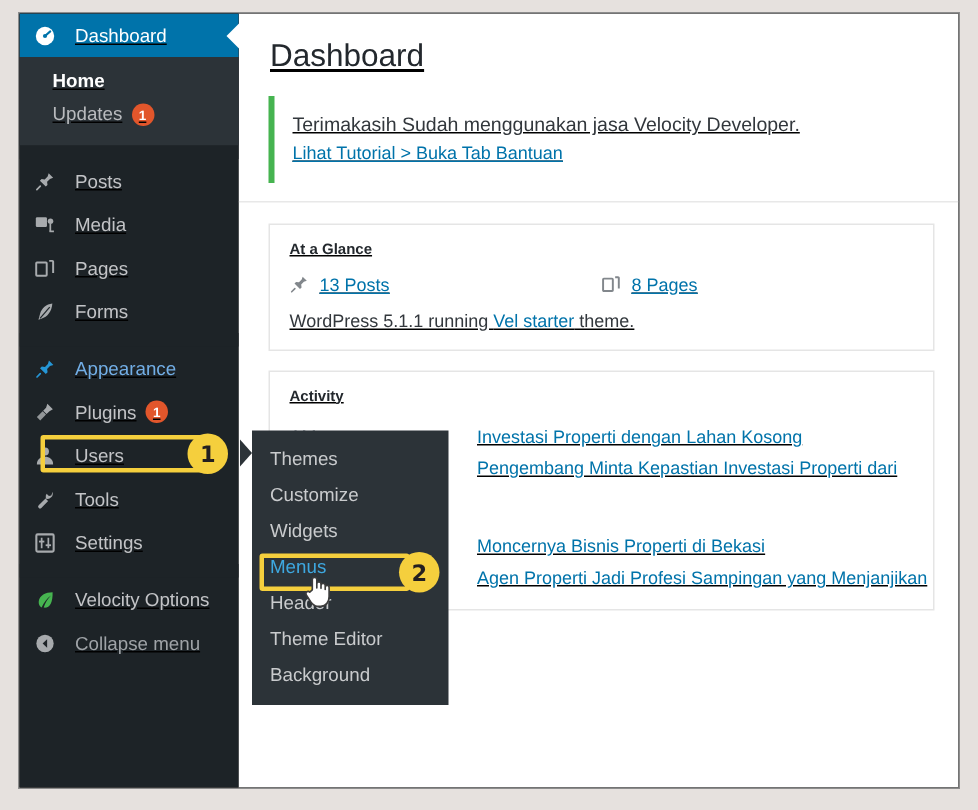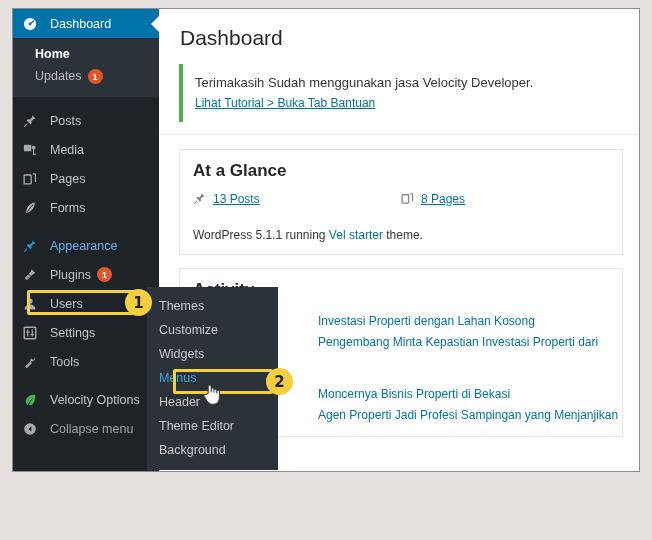--- a/index.html
+++ b/index.html
@@ -16,25 +16,26 @@
     position: relative;
     width: 652px;
     height: 540px;
     background: #e6e1de;
     padding: 8px 12px 14px 12px;
   }
 
   #frame {
     position: relative;
     width: 628px;
-    height: 464px;
+    height: 518px;
     border: 1px solid #8c8c8c;
     background: #000000;
     overflow: hidden;
     display: flex;
+    text-decoration: underline;
   }
 
   
   #sidebar {
     width: 146px;
     flex: 0 0 146px;
     background: #1d2327;
     position: relative;
     z-index: 5;
   }
@@ -142,21 +143,21 @@
     justify-content: center;
     z-index: 32;
     font-family: "DejaVu Sans", sans-serif;
   }
   #marker-1 { left: 112px; top: 280px; }
   #marker-2 { left: 253px; top: 359px; }
 
   
   #flyout {
     position: absolute;
-    left: 134px;
+    left: 155px;
     top: 278px;
     width: 131px;
     background: #2c3338;
     padding: 7px 4px 8px 0;
     z-index: 20;
   }
   #flyout .fly-item {
     padding: 0 12px;
     height: 24px;
     display: flex;
@@ -223,30 +224,30 @@
     border-top: 1px solid #e8e8e8;
     margin: 0 -16px 14px -20px;
   }
 
   .panel {
     border: 1px solid #e5e5e5;
     background: #fff;
     margin-bottom: 13px;
   }
   .panel-title {
-    font-size: 17px;
+    font-size: 10px;
     font-weight: bold;
     color: #23282d;
     padding: 11px 12px 11px 13px;
   }
   .panel-body { padding: 0 13px 12px 13px; }
 
   .glance-row {
     display: flex;
-    margin-bottom: 22px;
+    margin-bottom: 10px;
   }
   .glance-item {
     display: flex;
     align-items: center;
     font-size: 12px;
     color: #0073aa;
     width: 50%;
   }
   .glance-item .gico {
     margin-right: 7px;
@@ -391,37 +392,37 @@
               <circle cx="8" cy="4.6" r="3" fill="currentColor"></circle>
               <path d="M1.8 14.4 C1.8 10.6 4.6 8.6 8 8.6 C11.4 8.6 14.2 10.6 14.2 14.4 Z" fill="currentColor"></path>
             </svg>
           </span>
           <span>Users</span>
         </div>
 
         <div class="menu-item">
           <span class="ico">
             <svg width="14" height="14" viewBox="0 0 16 16">
+              <path d="M13.6 2 a4 4 0 0 1 -5.2 5.2 L3.2 12.4 a1.4 1.4 0 1 0 2 2 L10.4 9.2 a4 4 0 0 1 -1.2 -5.6 L11 5.4 L12.8 5 L13.4 3.2 Z" fill="currentColor"></path>
+            </svg>
+          </span>
+          <span>Tools</span>
+        </div>
+
+        <div class="menu-item">
+          <span class="ico">
+            <svg width="14" height="14" viewBox="0 0 16 16">
               <rect x="1.4" y="1.4" width="13.2" height="13.2" rx="1" fill="none" stroke="currentColor" stroke-width="1.6"></rect>
               <rect x="4.8" y="4" width="1.3" height="8" fill="currentColor"></rect>
               <rect x="3.4" y="6.2" width="4.1" height="1.4" fill="currentColor"></rect>
               <rect x="9.9" y="4" width="1.3" height="8" fill="currentColor"></rect>
               <rect x="8.5" y="9" width="4.1" height="1.4" fill="currentColor"></rect>
             </svg>
           </span>
           <span>Settings</span>
-        </div>
-
-        <div class="menu-item">
-          <span class="ico">
-            <svg width="14" height="14" viewBox="0 0 16 16">
-              <path d="M13.6 2 a4 4 0 0 1 -5.2 5.2 L3.2 12.4 a1.4 1.4 0 1 0 2 2 L10.4 9.2 a4 4 0 0 1 -1.2 -5.6 L11 5.4 L12.8 5 L13.4 3.2 Z" fill="currentColor"></path>
-            </svg>
-          </span>
-          <span>Tools</span>
         </div>
       </div>
 
       <div class="menu-sep"></div>
 
       <div>
         <div class="menu-item">
           <span class="ico leaf">
             <svg width="14" height="14" viewBox="0 0 16 16">
               <path d="M13.8 2 C8.6 2 3.6 4.2 3.2 9.4 C3 11.4 4 13 5.4 13.8 C7 10 9.6 6.6 12.6 4.6 C10.2 7 8.2 10 7 13.8 C11.6 14.4 14 10 13.8 2 Z" fill="currentColor"></path>

